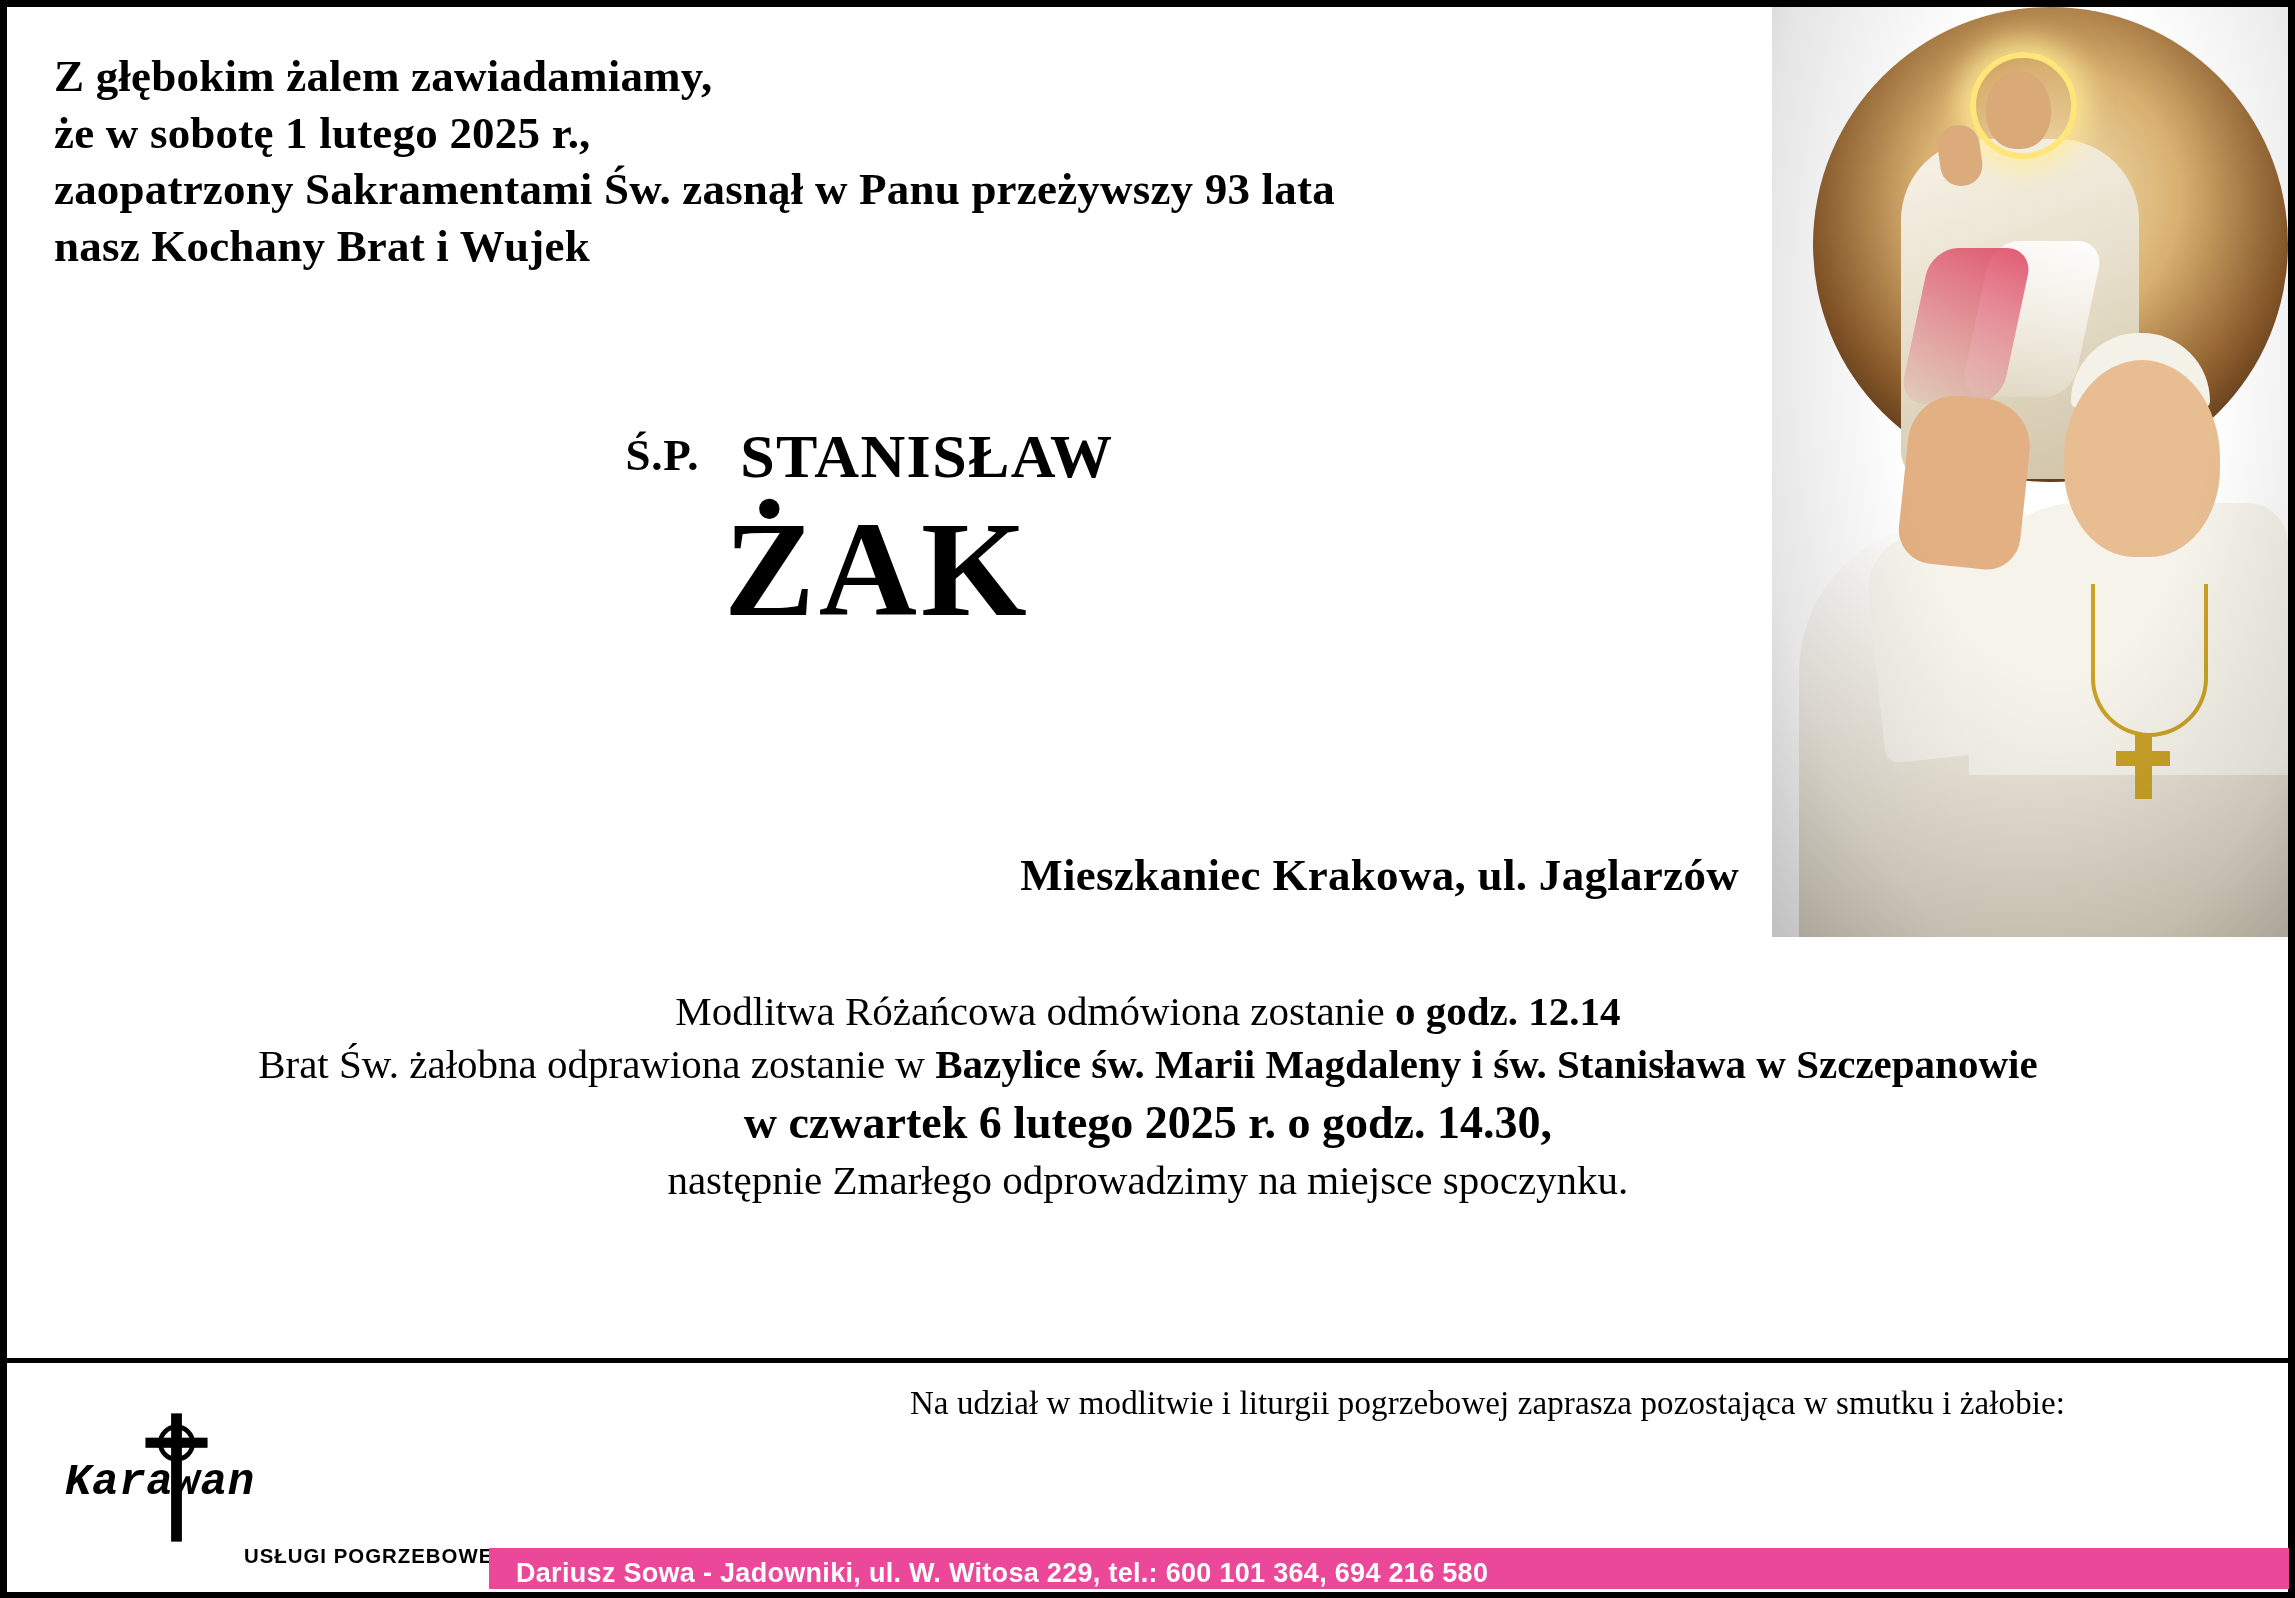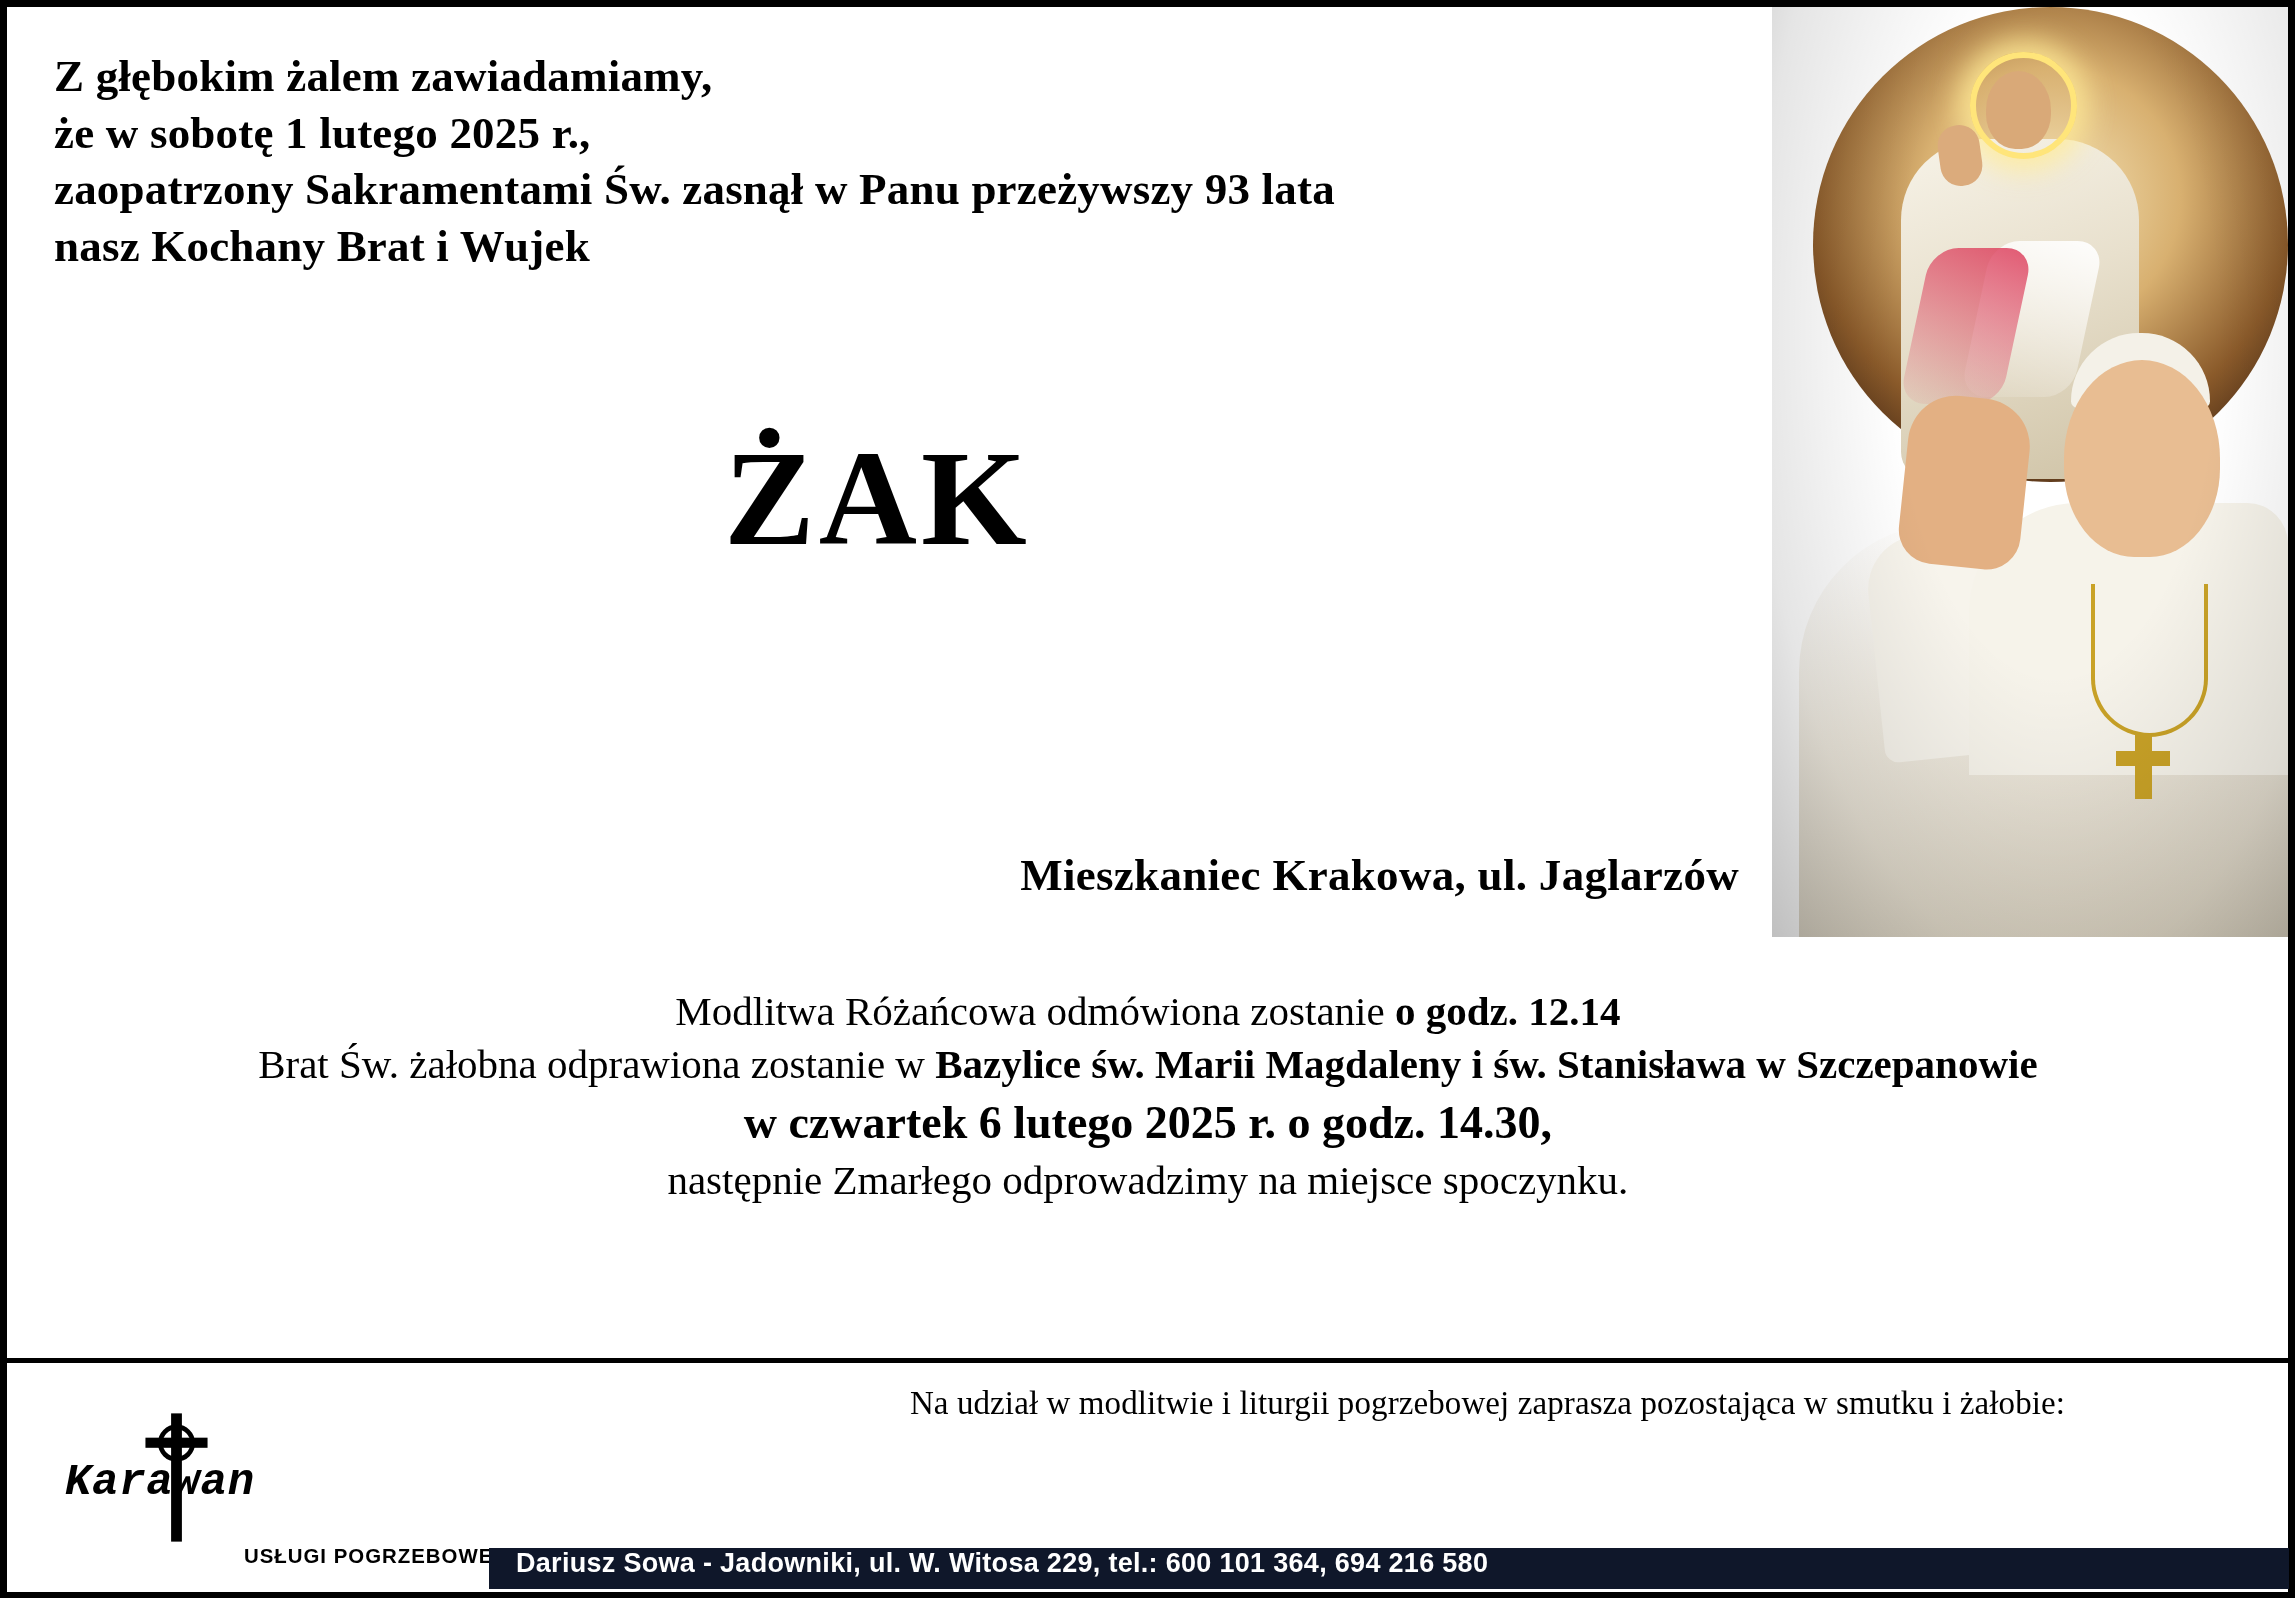--- a/index.html
+++ b/index.html
@@ -194,23 +194,23 @@
     color: #000000;
   }
 
   
   .footer-bar {
     position: absolute;
     left: 489px;
     top: 1548px;
     width: 1800px;
     height: 41px;
-    background: #0f172a;
+    background: #ec4899;
     display: flex;
-    align-items: flex-start;
+    align-items: flex-end;
     box-sizing: border-box;
   }
   .footer-text {
     color: #ffffff;
     font-family: "Liberation Sans", sans-serif;
     font-size: 27px;
     font-weight: bold;
     letter-spacing: 0.3px;
     margin-left: 27px;
     white-space: nowrap;
@@ -421,20 +421,23 @@
   <div class="frame-bottom"></div>
 
   <div class="intro">
     <div>Z głębokim żalem zawiadamiamy,</div>
     <div>że w sobotę 1 lutego 2025 r.,</div>
     <div>zaopatrzony Sakramentami Św. zasnął w Panu przeżywszy 93 lata</div>
     <div>nasz Kochany Brat i Wujek</div>
   </div>
 
   <div class="name-block">
+    <div class="name-line-1">
+      <span class="sp-prefix">Ś.P.</span><span>STANISŁAW</span>
+    </div>
     <div class="surname">ŻAK</div>
   </div>
 
   <div class="residence">Mieszkaniec Krakowa, ul. Jaglarzów</div>
 
   <div class="details">
     <div class="line">
       <span>Modlitwa Różańcowa odmówiona zostanie </span><b>o godz. 12.14</b>
     </div>
     <div class="line">

